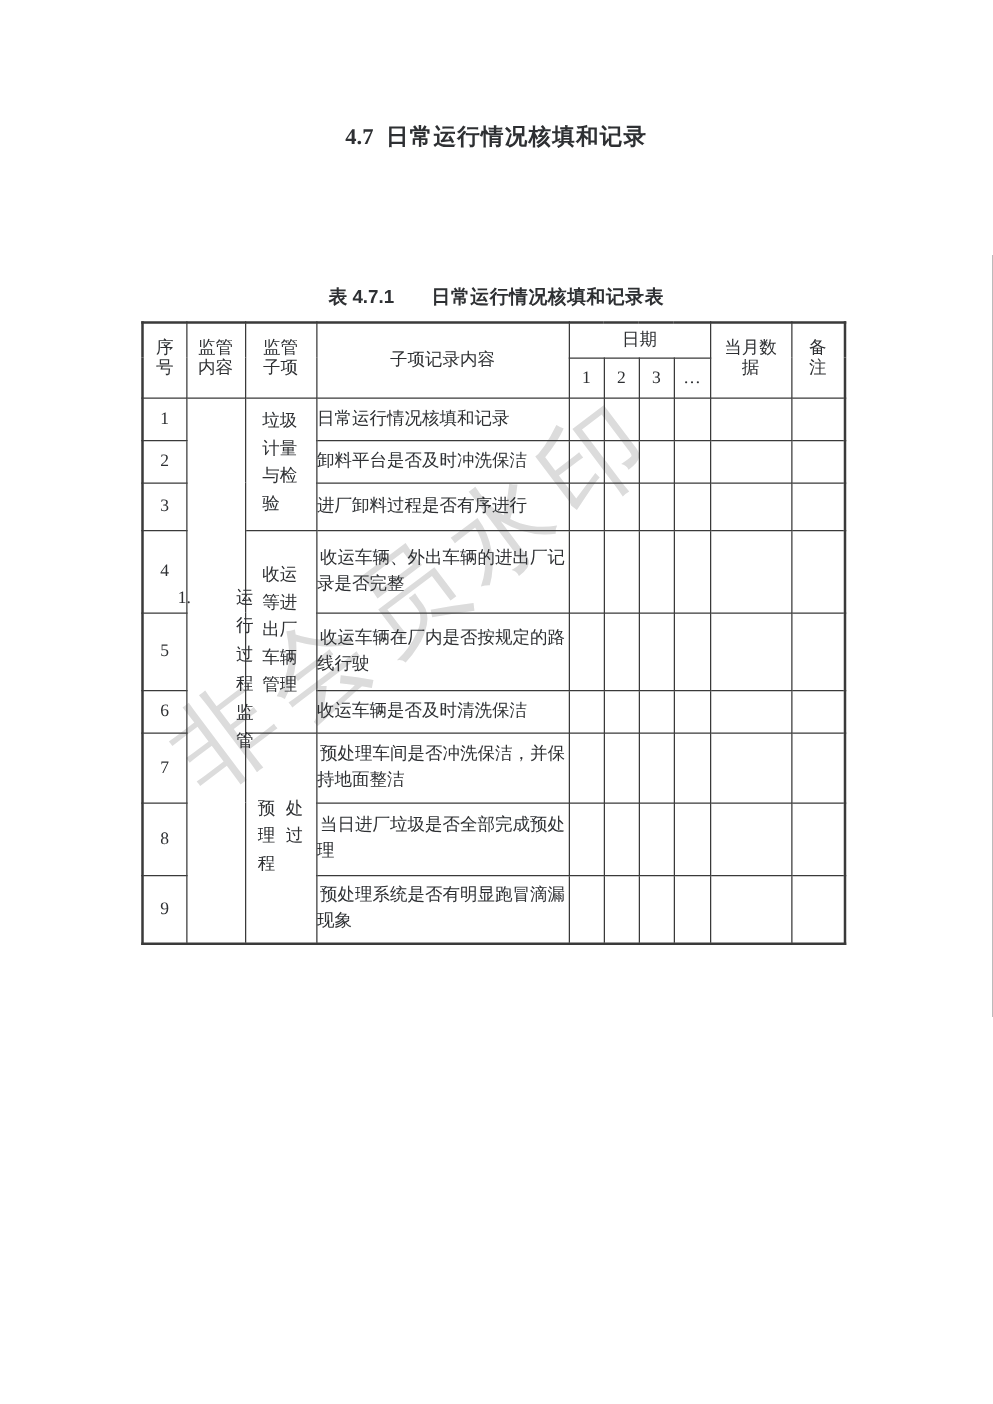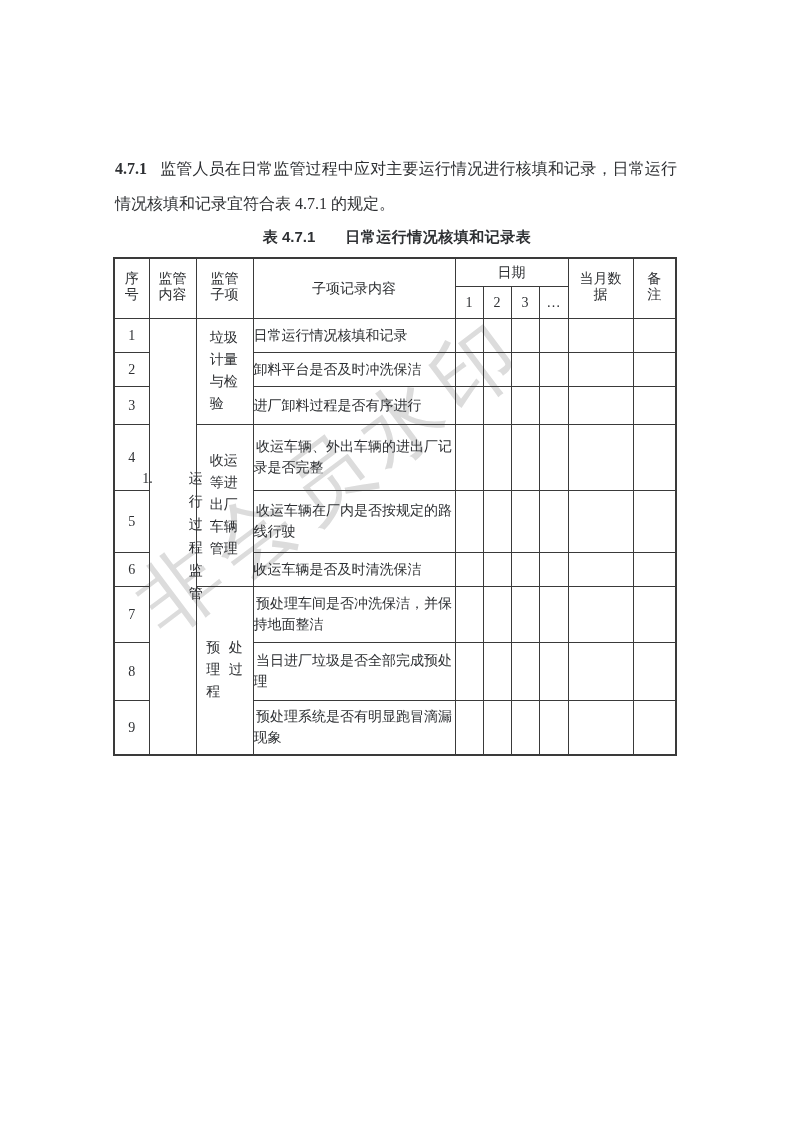--- a/index.html
+++ b/index.html
@@ -104,24 +104,24 @@
 </style>
 </head>
 <body>
 
 <div class="page">
 
   <div class="watermark">非会员水印</div>
 
   <div class="content">
 
-
-    <div class="para">
-      <span class="p-num">4.7.1</span><span>监管人员在日常监管过程中应对主要运行情况进行核填和记录，日常运行情况核填和记录宜符合表 4.7.1 的规定。</span>
+    <div class="title">
+      <span class="t-num">4.7</span><span class="t-text">日常运行情况核填和记录</span>
     </div>
+
 
     <div class="caption">
       <span>表 4.7.1</span><span class="cap-text">日常运行情况核填和记录表</span>
     </div>
 
     <table class="record">
       <colgroup>
         <col style="width:35px">
           <col style="width:47px">
           <col style="width:57px">

